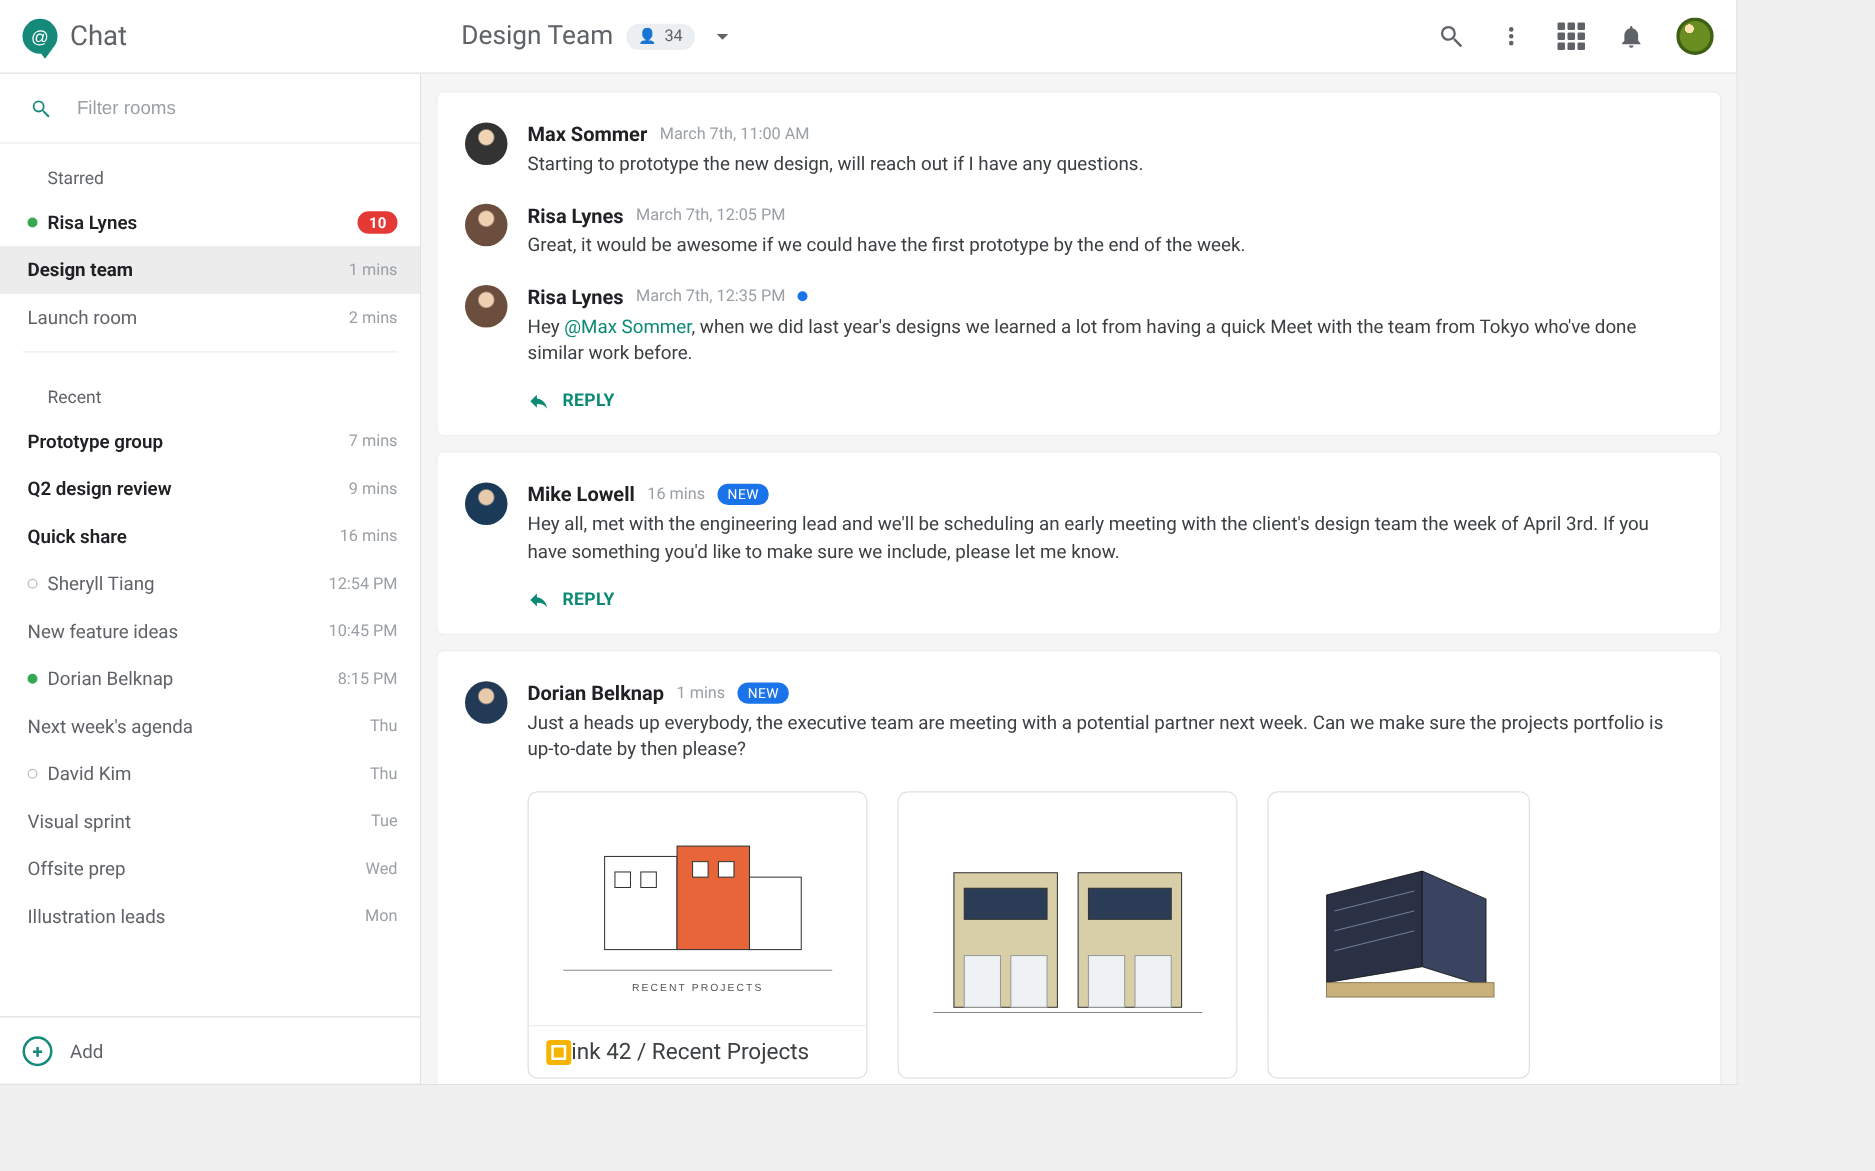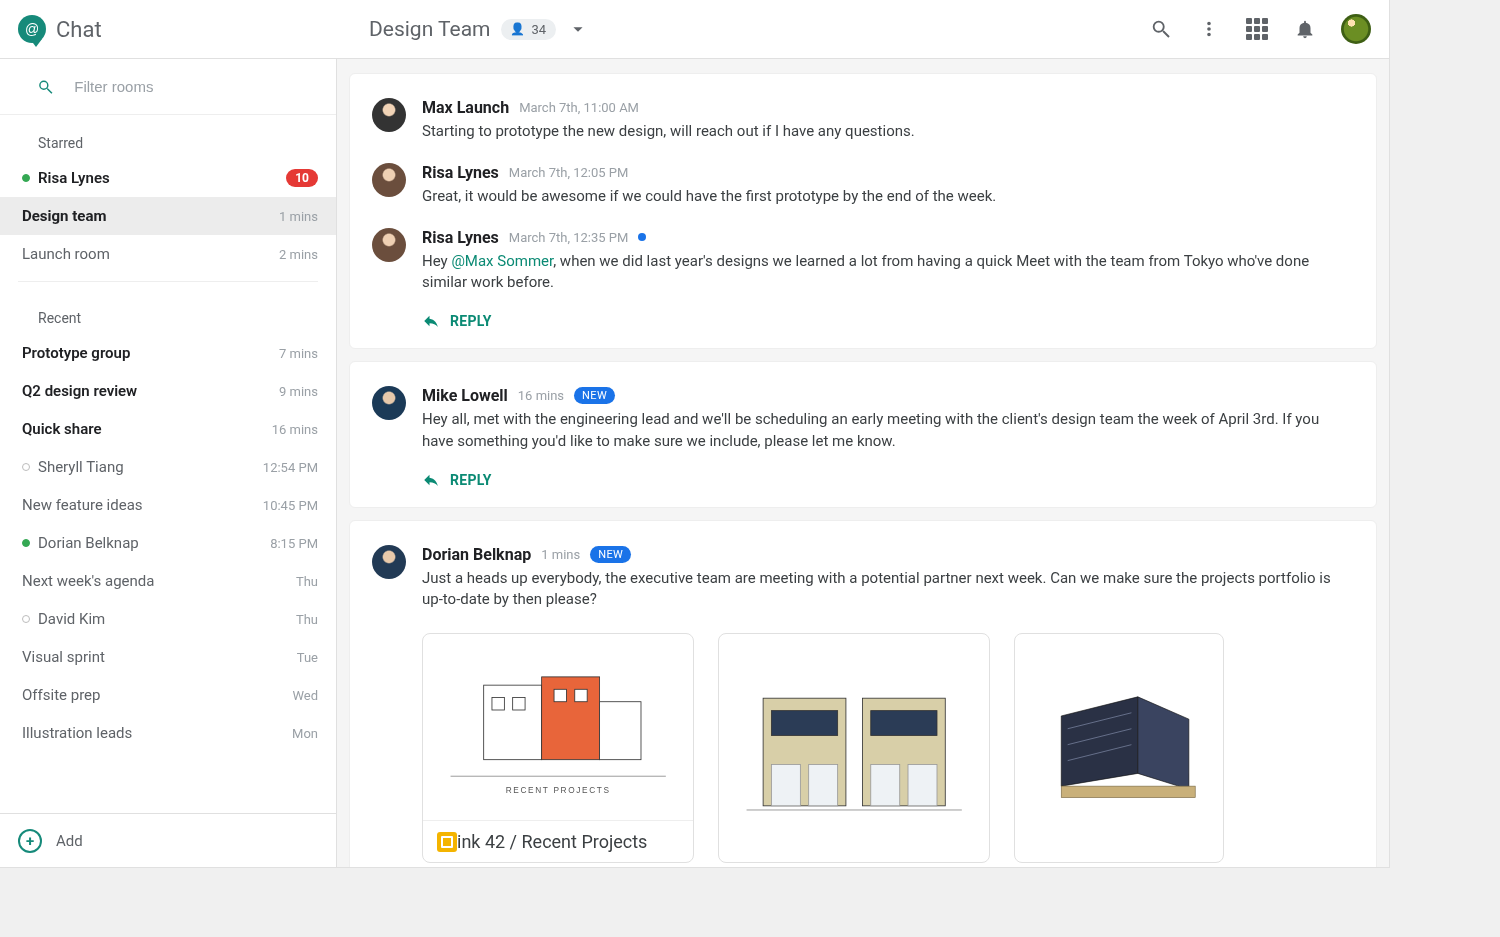--- a/index.html
+++ b/index.html
@@ -83,21 +83,21 @@
   .apps-grid span{background:#5f6368;border-radius:1px;display:block;width:100%;height:100%}
 
   
   .body{display:flex;height:calc(100% - 59px)}
   .sidebar{
     width:337px;border-right:1px solid var(--line);
     display:flex;flex-direction:column;
   }
   .filter{
     display:flex;align-items:center;gap:18px;
-    height:56px;border-bottom:1px solid #eee;padding:0 37px;
+    height:56px;border-bottom:1px solid #eee;padding:0 24px;
     color:var(--teal);
   }
   .filter input{
     border:none;outline:none;font-size:15px;color:var(--muted);width:100%;
   }
   .filter input::placeholder{color:#9aa0a6}
   .section{padding:12px 0}
   .section-title{padding:8px 38px;color:#5f6368;font-size:14px}
   .divider{height:1px;background:#eee;margin:8px 18px}
   .list{display:flex;flex-direction:column}
@@ -350,21 +350,21 @@
       </div>
     </div>
 
     <div class="chat">
       <div id="threads">
           <div class="thread first">
             <div class="msg">
               <div class="avs av1"></div>
               <div style="flex: 1 1 0%;">
                 <div class="head">
-                  <span class="who">Max Launch</span>
+                  <span class="who">Max Sommer</span>
                   <span class="time">March 7th, 11:00 AM</span>
                 </div>
                 <div class="body-text">Starting to prototype the new design, will reach out if I have any questions.</div>
               </div>
             </div>
             <div class="msg">
               <div class="avs av2"></div>
               <div style="flex: 1 1 0%;">
                 <div class="head">
                   <span class="who">Risa Lynes</span>

